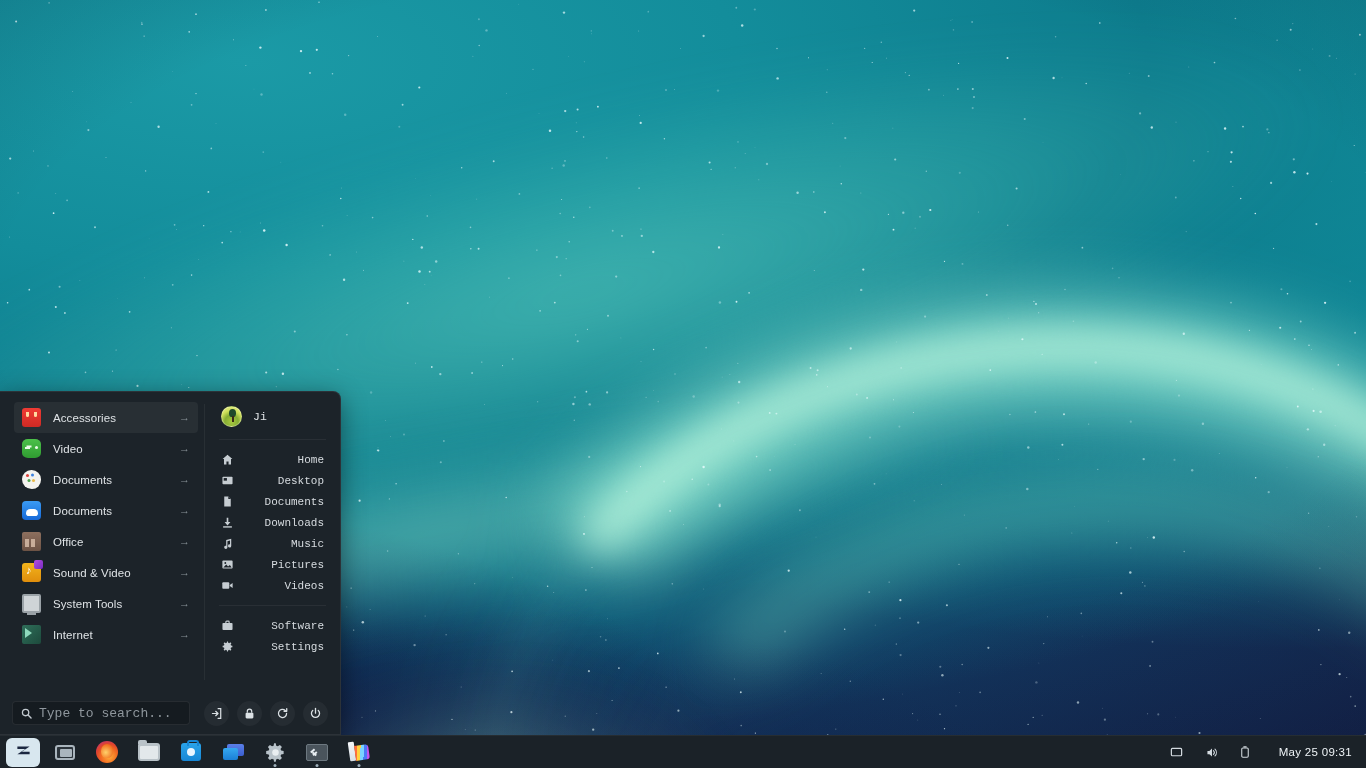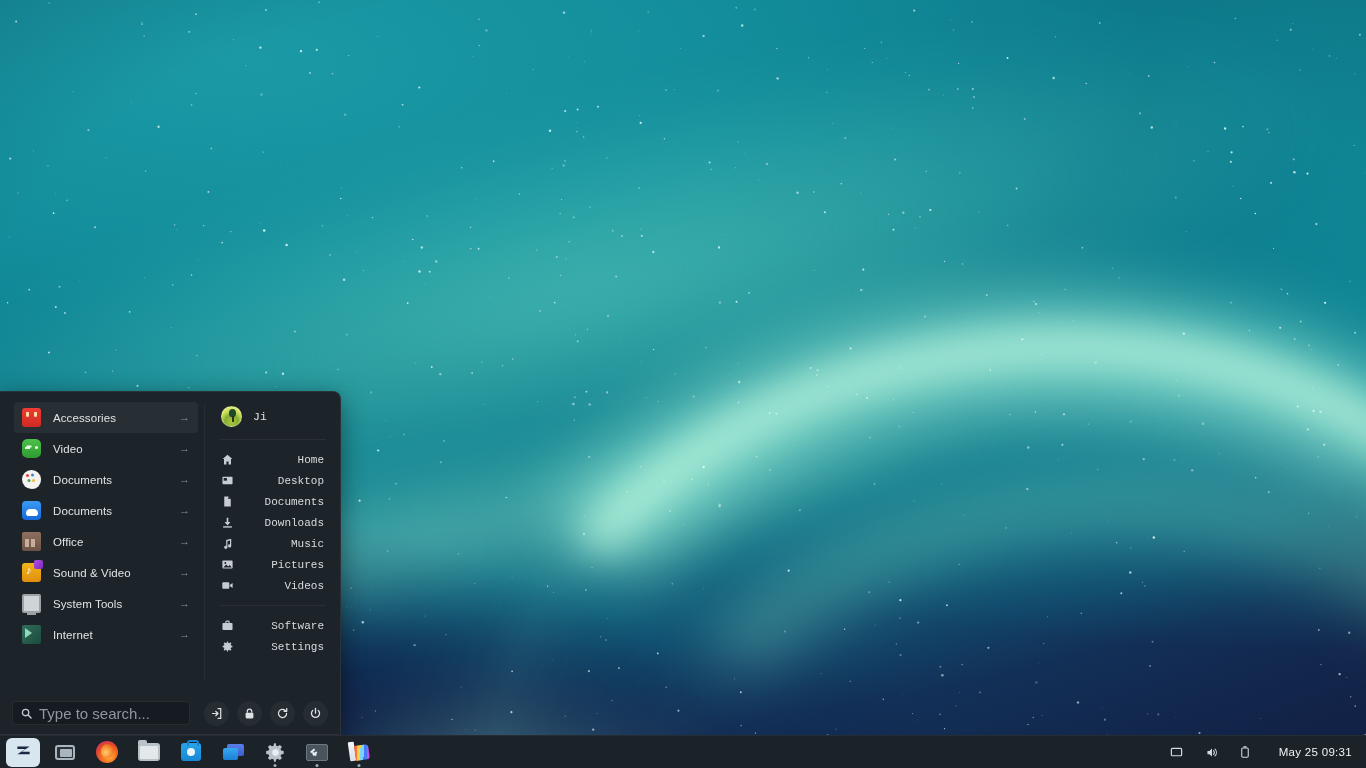--- a/index.html
+++ b/index.html
@@ -165,21 +165,21 @@
   
   .menu-footer {
     height:42px; display:flex; align-items:center; padding:0 12px; gap:10px;
   }
   .search-box {
     width:181px; height:24px; background:#151b20;
     border:1px solid rgba(255,255,255,0.08); border-radius:4px;
     display:flex; align-items:center; padding:0 8px; gap:7px;
   }
   .search-icon { color:#c3cad0; flex:none; display:block; }
-  .search-text { color:#8f979d; font-size:15px; }
+  .search-text { color:#8f979d; font-size:13px;font-family:Liberation Mono, monospace; }
   .pwr-group { display:flex; gap:8px; margin-left:4px; }
   .pwr-btn {
     width:25px; height:25px; border-radius:50%;
     background:rgba(255,255,255,0.045);
     display:flex; align-items:center; justify-content:center;
     color:#dbe1e5;
   }
   .pwr-btn svg { display:block; }
 
   

